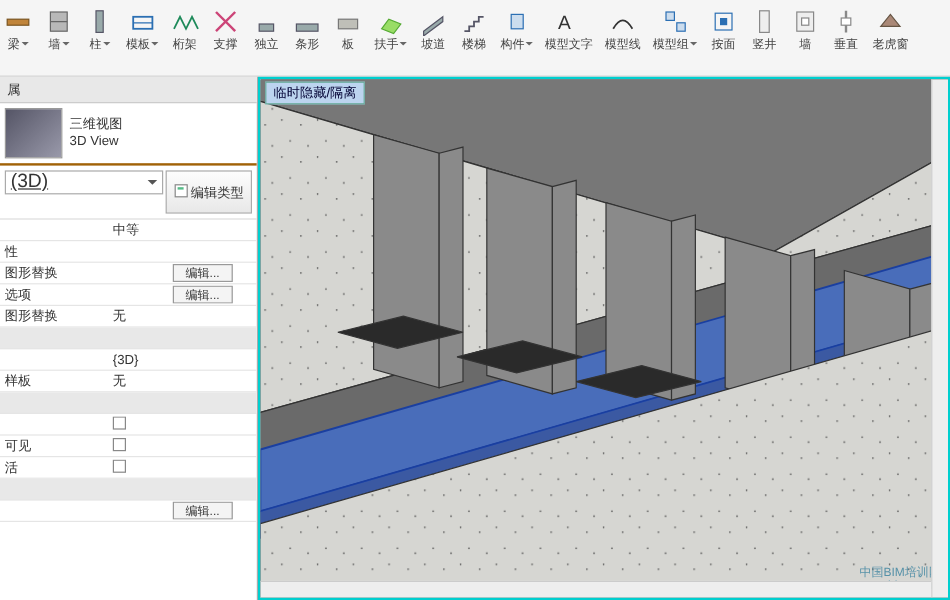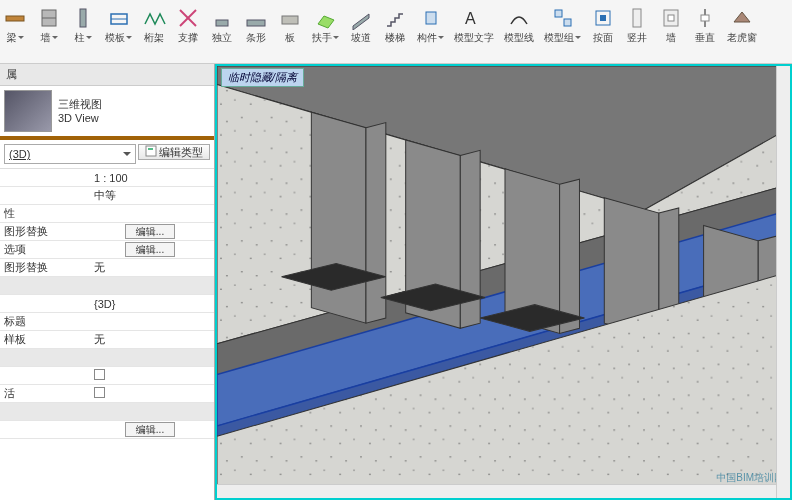--- a/index.html
+++ b/index.html
@@ -9,39 +9,39 @@
 .ribbon-row { display: flex; gap: 4px; align-items: center; height: 44px; }
 .ribbon-btn { display: flex; flex-direction: column; align-items: center; justify-content: flex-start; gap: 2px; padding: 2px 3px; cursor: pointer; min-width: 24px; }
 .ribbon-icon { width: 24px; height: 24px; display: flex; align-items: center; justify-content: center; }
 .ribbon-label { font-size: 10px; color: #444; text-align: center; line-height: 11px; white-space: nowrap; }
 .ribbon-btn.with-drop .ribbon-label::after { content: ""; display: inline-block; margin-left: 1px; border-left: 3px solid transparent; border-right: 3px solid transparent; border-top: 3px solid #666; vertical-align: middle; }
 
 .main { display: flex; height: 436px; }
 
 .props { width: 215px; background: #fff; border-right: 1px solid #aaa; display: flex; flex-direction: column; overflow: hidden; }
 .props-tab { background: #e8e8e8; border-bottom: 1px solid #ccc; padding: 3px 6px; font-size: 11px; }
-.type-sel { display: flex; align-items: center; padding: 4px; gap: 6px; border-bottom: 4px solid #a16207; }
+.type-sel { display: flex; align-items: center; padding: 4px; gap: 6px; border-bottom: 2px solid #a16207; }
 .type-thumb { width: 48px; height: 42px; background: linear-gradient(135deg,#556,#99a); border: 1px solid #999; }
 .type-names { flex: 1; line-height: 14px; }
 .type-combo-row { display: flex; gap: 2px; padding: 4px; border-bottom: 1px solid #ddd; }
-.type-combo { flex: 1; height: 20px; border: 1px solid #aaa; padding: 0 4px; font-size: 11px; display: flex; align-items: center; justify-content: space-between; background: #fff; text-decoration: underline; }
+.type-combo { flex: 1; height: 20px; border: 1px solid #aaa; padding: 0 4px; font-size: 16px; display: flex; align-items: center; justify-content: space-between; background: #fff; text-decoration: underline; }
 .type-combo .caret { border-left: 4px solid transparent; border-right: 4px solid transparent; border-top: 4px solid #555; }
-.btn-small { height: 16px; padding: 0 6px; border: 1px solid #aaa; background: linear-gradient(#fdfdfd,#e8e8e8); font-size: 11px; display: flex; align-items: center; gap: 2px; cursor: pointer; }
+.btn-small { height: 36px; padding: 0 6px; border: 1px solid #aaa; background: linear-gradient(#fdfdfd,#e8e8e8); font-size: 11px; display: flex; align-items: center; gap: 2px; cursor: pointer; }
 
 .prop-grid { flex: 1; overflow-y: auto; }
 .prop-row { display: flex; border-bottom: 1px solid #e5e5e5; height: 18px; align-items: center; }
 .prop-row.group { background: #e8e8e8; font-weight: 500; }
 .prop-label { width: 90px; padding-left: 4px; white-space: nowrap; overflow: hidden; text-overflow: ellipsis; }
 .prop-value { flex: 1; padding-left: 4px; white-space: nowrap; overflow: hidden; }
-.prop-value.btn-cell { display: flex; justify-content: center; padding-right: 8px; }
+.prop-value.btn-cell { display: flex; justify-content: flex-end; padding-right: 20px; }
 .mini-btn { font-size: 10px; padding: 0 10px; height: 15px; border: 1px solid #999; background: #f4f4f4; cursor: pointer; }
 .chk { width: 11px; height: 11px; border: 1px solid #888; background: #fff; display: inline-block; }
 
 .viewport { flex: 1; position: relative; background: #f9f9f8; border: 2px solid #00cfcf; overflow: hidden; }
-.iso-badge { position: absolute; top: 2px; left: 4px; background: #bcd4ef; border: 1px solid #6a9; padding: 1px 6px; font-size: 11px; color: #003; z-index: 5; font-style: italic; }
+.iso-badge { position: absolute; top: 2px; left: 4px; background: #bcd4ef; border: 1px solid #6a9; padding: 1px 6px; font-size: 11px; color: #003; z-index: 5; }
 .view-img { position: absolute; inset: 0; }
 .view-img svg { width: 100%; height: 100%; display: block; }
 .wm { position: absolute; right: 6px; bottom: 4px; font-size: 10px; color: rgba(0,100,140,.6); text-align: right; line-height: 11px; }
 .scroll-v { position: absolute; right: 0; top: 0; bottom: 0; width: 14px; background: #eee; border-left: 1px solid #ccc; }
 .scroll-h { position: absolute; left: 0; right: 14px; bottom: 0; height: 14px; background: #eee; border-top: 1px solid #ccc; }
 </style>
 </head>
 <body>
 
 <div class="ribbon">
@@ -249,24 +249,20 @@
               <rect x="3" y="3" width="5" height="2" fill="#5b8"></rect>
             </svg>
         </span>
         <span>编辑类型</span>
       </div>
     </div>
 
     <div class="prop-grid" id="prop-grid">
         <div class="prop-row">
           <div class="prop-label"></div>
-          <div class="prop-value">1 : 100</div>
-        </div>
-        <div class="prop-row">
-          <div class="prop-label"></div>
           <div class="prop-value">中等</div>
         </div>
         <div class="prop-row">
           <div class="prop-label">性</div>
         </div>
         <div class="prop-row">
           <div class="prop-label">图形替换</div>
           <div class="prop-value btn-cell">
             <span class="mini-btn">编辑...</span>
           </div>
@@ -283,33 +279,33 @@
         </div>
         <div class="prop-row group">
           <div class="prop-label"></div>
           <div class="prop-value"></div>
         </div>
         <div class="prop-row">
           <div class="prop-label"></div>
           <div class="prop-value">{3D}</div>
         </div>
         <div class="prop-row">
-          <div class="prop-label">标题</div>
-          <div class="prop-value"></div>
-        </div>
-        <div class="prop-row">
           <div class="prop-label">样板</div>
           <div class="prop-value">无</div>
         </div>
         <div class="prop-row group">
           <div class="prop-label"></div>
           <div class="prop-value"></div>
         </div>
         <div class="prop-row">
           <div class="prop-label"></div>
+          <div class="prop-value"><span class="chk"></span></div>
+        </div>
+        <div class="prop-row">
+          <div class="prop-label">可见</div>
           <div class="prop-value"><span class="chk"></span></div>
         </div>
         <div class="prop-row">
           <div class="prop-label">活</div>
           <div class="prop-value"><span class="chk"></span></div>
         </div>
         <div class="prop-row group">
           <div class="prop-label"></div>
           <div class="prop-value"></div>
         </div>

